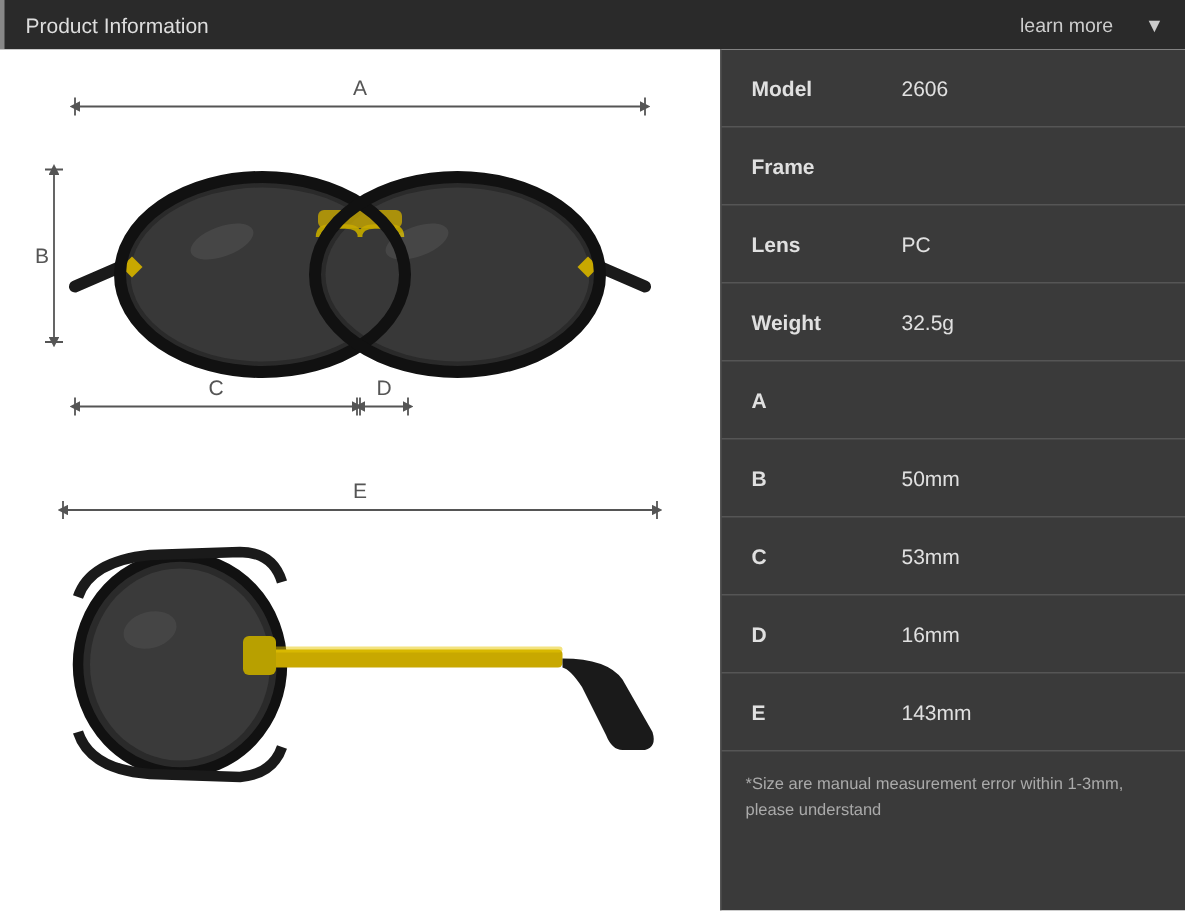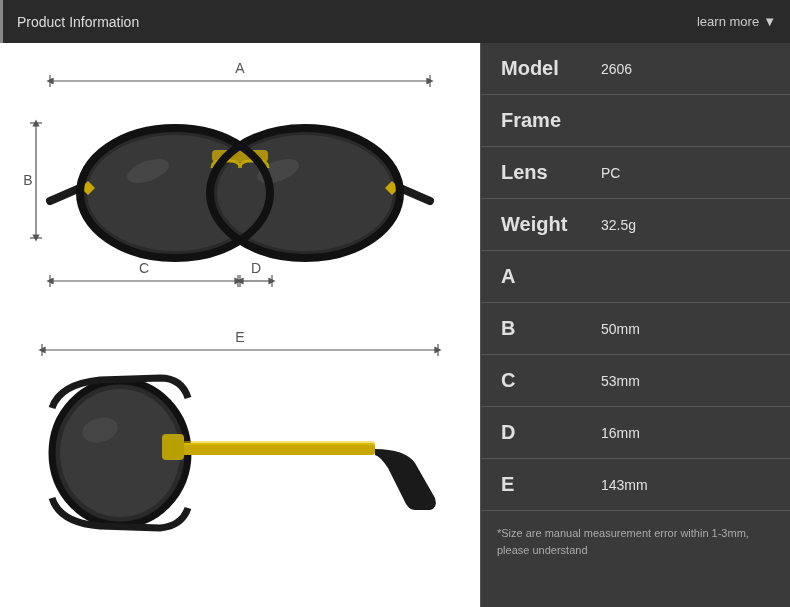--- a/index.html
+++ b/index.html
@@ -12,34 +12,34 @@
     }
 
     
     .header {
       display: flex;
       align-items: center;
       justify-content: space-between;
       background: #2a2a2a;
       color: #fff;
       padding: 0 14px;
-      height: 43px;
+      height: 33px;
       border-left: 3px solid #888;
     }
     .header-title {
       font-size: 14px;
       color: #ddd;
     }
     .header-learn-more {
       font-size: 13px;
       color: #ccc;
       cursor: pointer;
       display: flex;
       align-items: center;
-      gap: 4px;
+      gap: 21px;
     }
 
     
     .main {
       display: flex;
       height: 574px;
       background: #fff;
     }
 
     
@@ -83,21 +83,21 @@
     }
     .spec-row {
       display: flex;
       border-bottom: 1px solid #555;
       height: 52px;
       align-items: center;
     }
     .spec-label {
       width: 110px;
       padding: 0 20px;
-      font-size: 20px;
+      font-size: 14px;
       font-weight: bold;
       color: #e0e0e0;
     }
     .spec-value {
       flex: 1;
       font-size: 14px;
       color: #e0e0e0;
       padding: 0 10px;
     }
 

